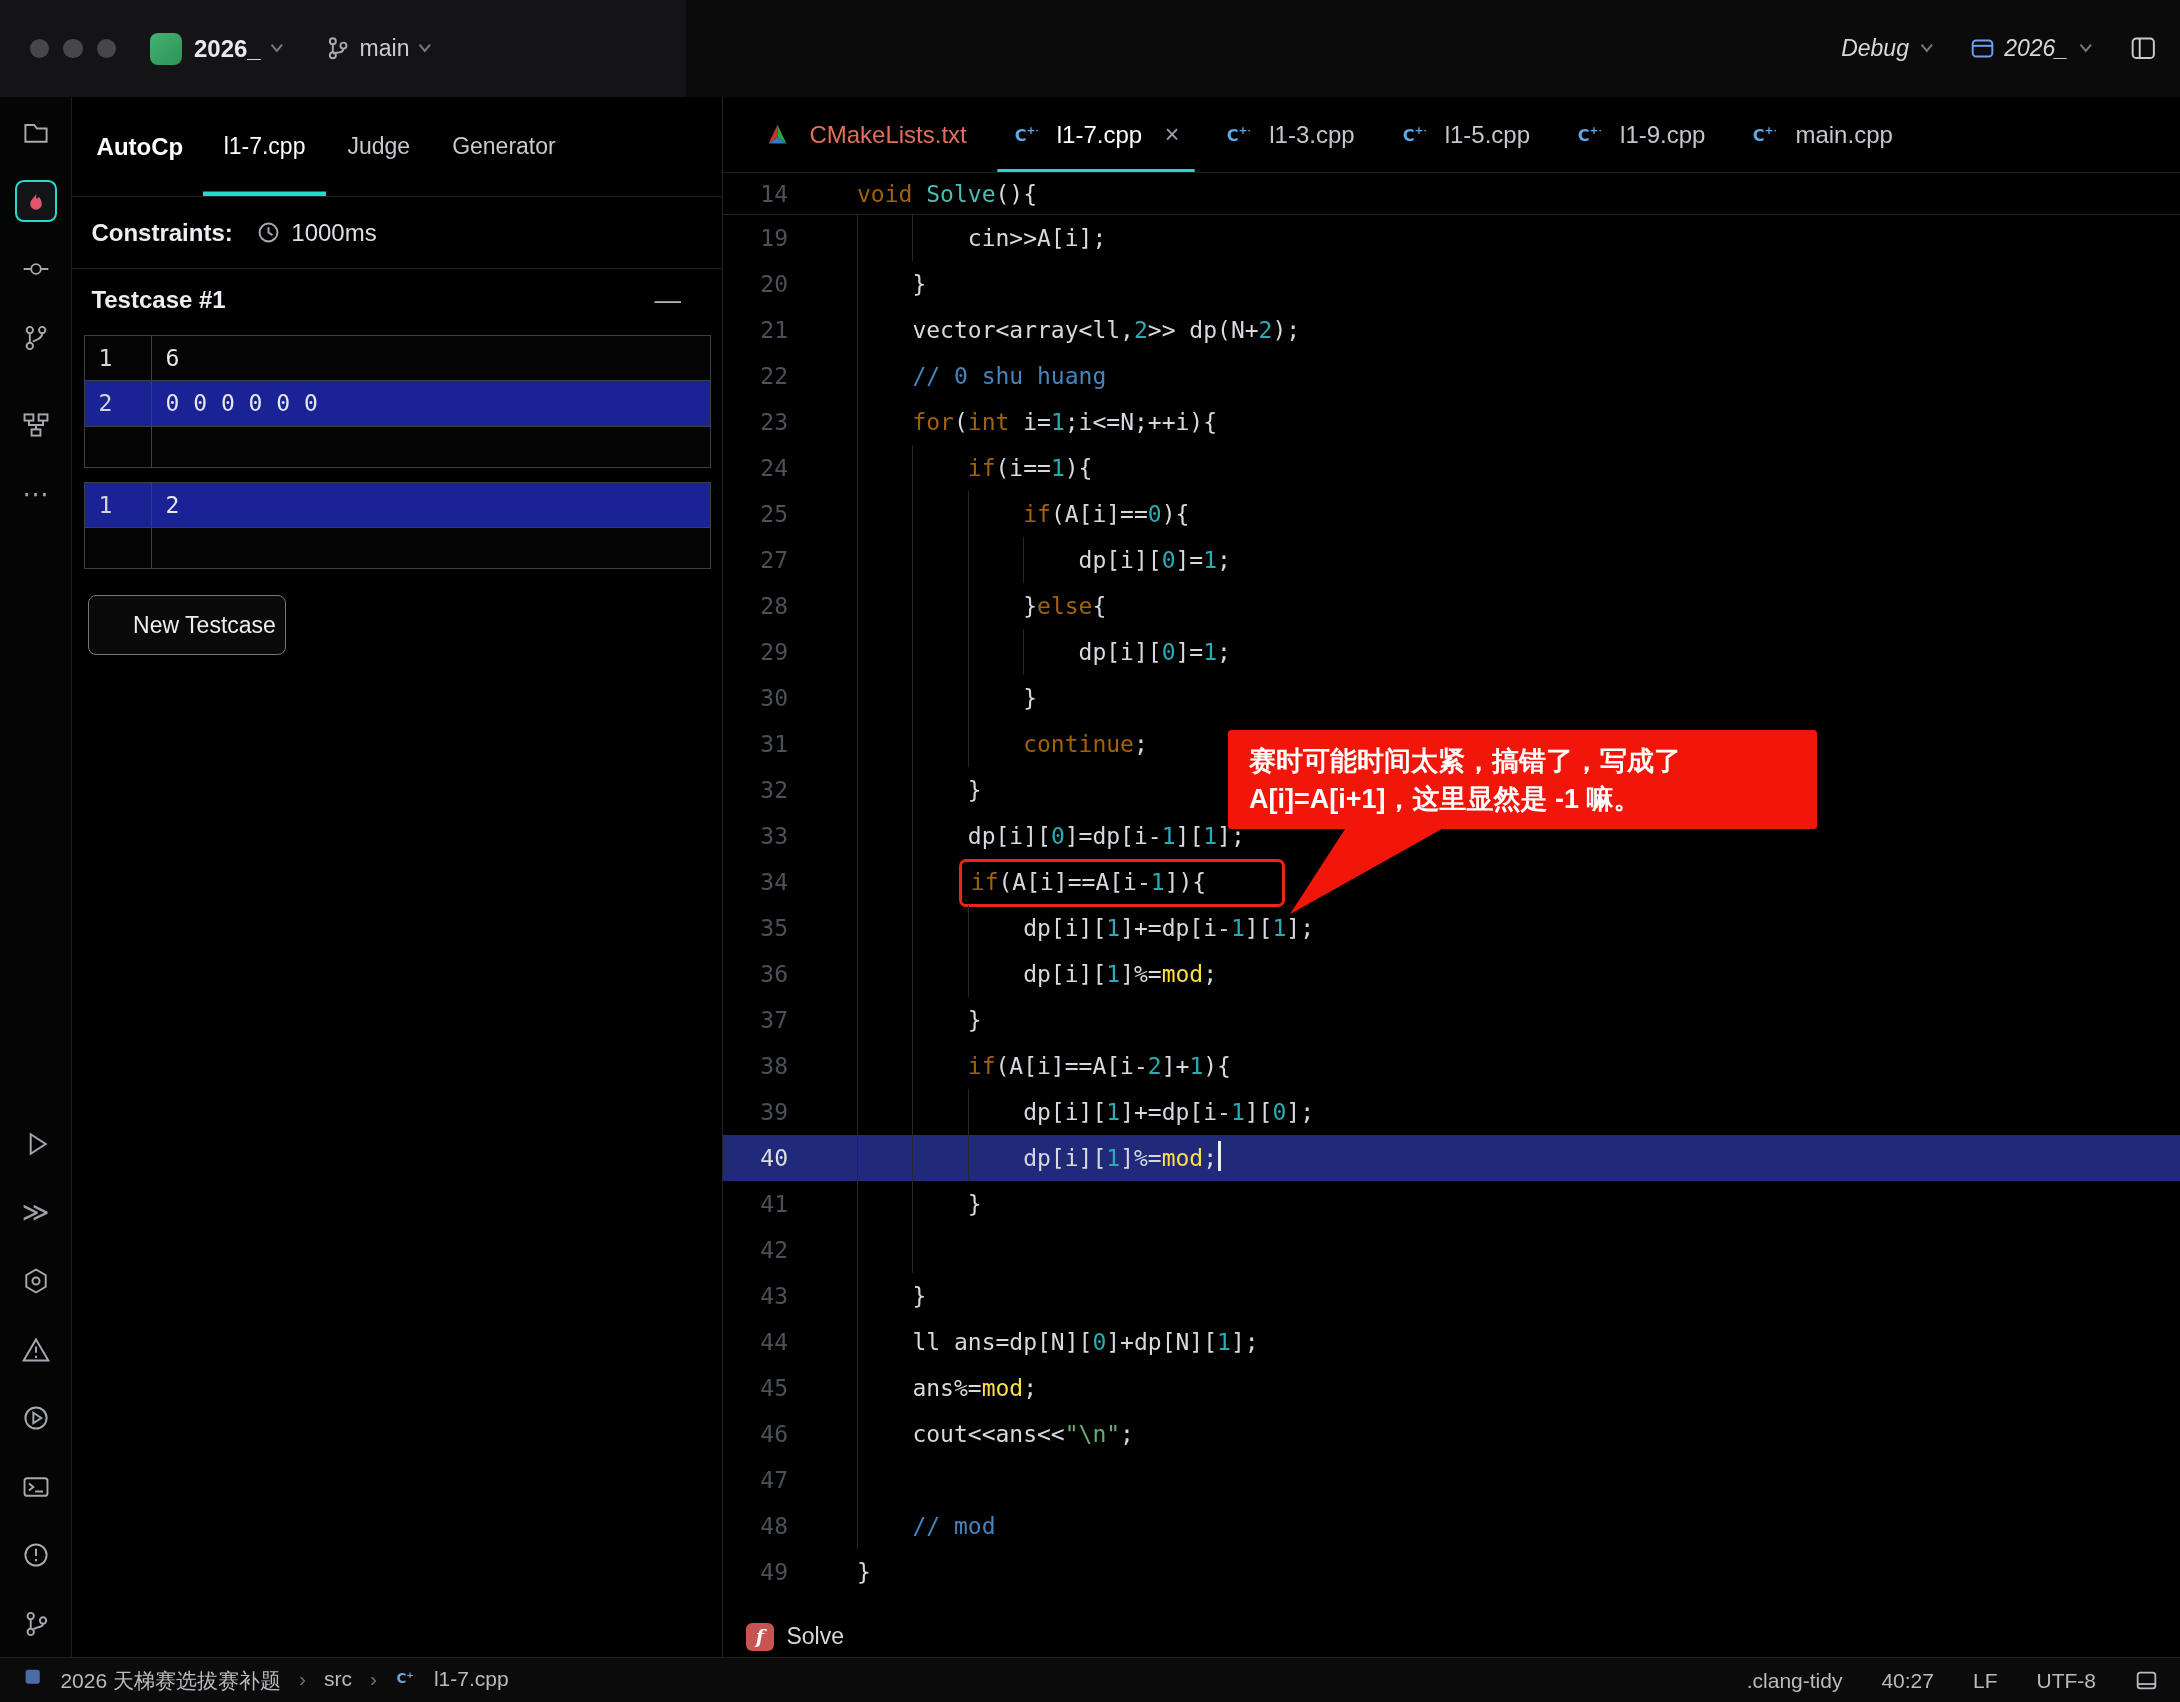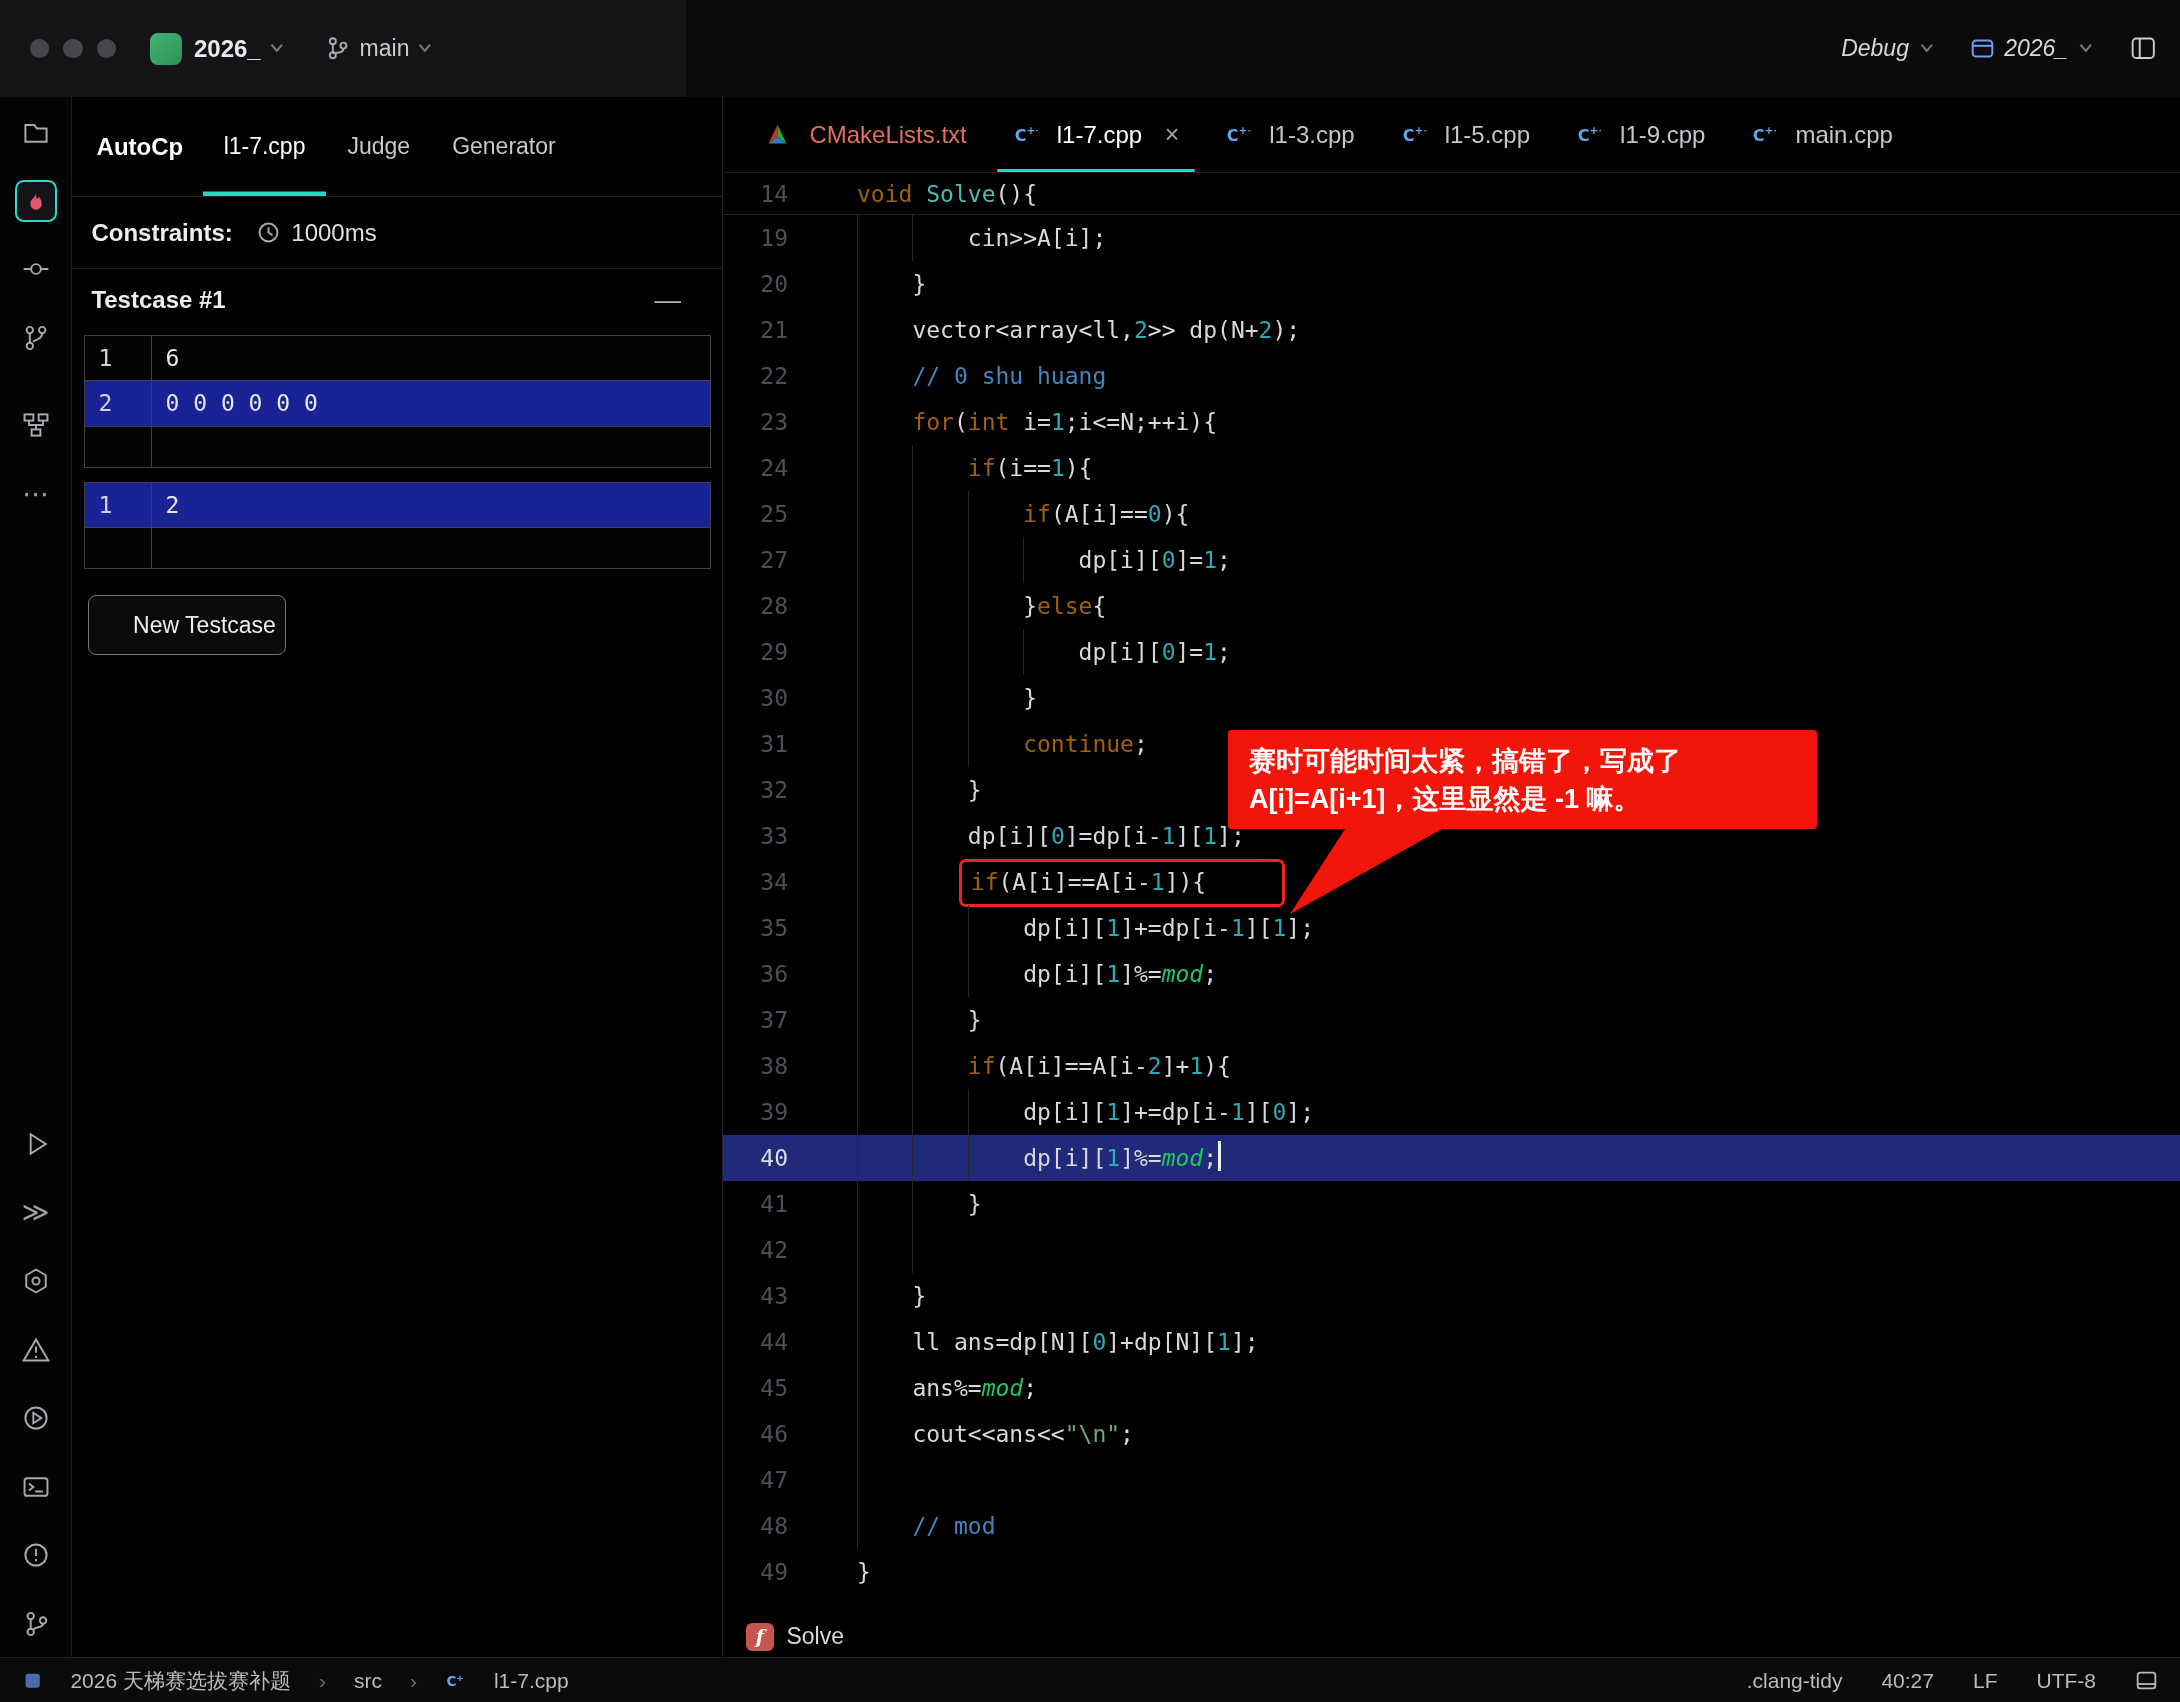--- a/index.html
+++ b/index.html
@@ -80,21 +80,21 @@
   .code-row.current { background:#20297A; }
   .code-row.current .ln { color:#DCDEE2; }
   .ln { position:absolute; left:0; top:0; width:65px; text-align:right; color:#4C5058; line-height:46px; }
   .sticky .ln { line-height:42px; }
   .code { position:absolute; left:134px; top:0; line-height:46px; white-space:pre; color:#D7D9DE; }
   .sticky .code { line-height:42px; }
   .guide { position:absolute; top:0; bottom:0; width:0.9px; background:#26282c; }
   .tk-kw { color:#a16207; }
   .tk-num { color:#2AACB8; }
   .tk-com { color:#4585BE; }
-  .tk-glob { color:#22c55e; font-style:italic; }
+  .tk-glob { color:#fde047; }
   .tk-str { color:#6AAB73; }
   .tk-fn { color:#48BFB4; }
   .caret { display:inline-block; width:2.6px; height:30px; background:#EDEFF3; vertical-align:-5.3px; margin-left:0.9px; }
   .red-box { border:3.5px solid #EF2418; border-radius:7px; padding:7px 76px 8.8px 8.8px; margin-left:-8.8px; }
 
   .fn-bar { position:absolute; left:0; right:0; bottom:0; height:41px; background:#000;
             display:flex; align-items:center; gap:12.4px; padding-left:23px; }
   .fnicon { width:28px; height:28px; border-radius:6.2px; background:#C75450; color:#fff;
             display:flex; align-items:center; justify-content:center;
             font-family:"DejaVu Serif",serif; font-style:italic; font-weight:bold; font-size:19.4px; }
@@ -103,21 +103,21 @@
   
   .callout { position:absolute; left:1228px; top:730px; width:589px; background:#F2150A; color:#fff;
              font-weight:bold; font-size:27px; line-height:38px; padding:11.5px 21px; border-radius:3.5px;
              z-index:30; font-family:"Liberation Sans","DejaVu Sans",sans-serif; }
   .arrow-overlay { position:absolute; left:0; top:0; z-index:29; pointer-events:none; }
 
   
   .statusbar { position:absolute; left:0; right:0; bottom:0; height:46px; background:#0b0b0c;
                border-top:0.9px solid #1e1f22; display:flex; align-items:center; padding:0 23px;
                font-size:21px; color:#B9BBC1; }
-  .crumbs { display:flex; align-items:center; gap:28px; }
+  .crumbs { display:flex; gap:18px; }
   .crumb-sep { color:#6f7278; }
   .sb-right { margin-left:auto; display:flex; align-items:center; gap:39px; }
 </style>
 </head>
 <body>
 
 <div class="topbar">
   <div class="topbar-left">
     <span class="tl"></span>
     <span class="tl"></span>

